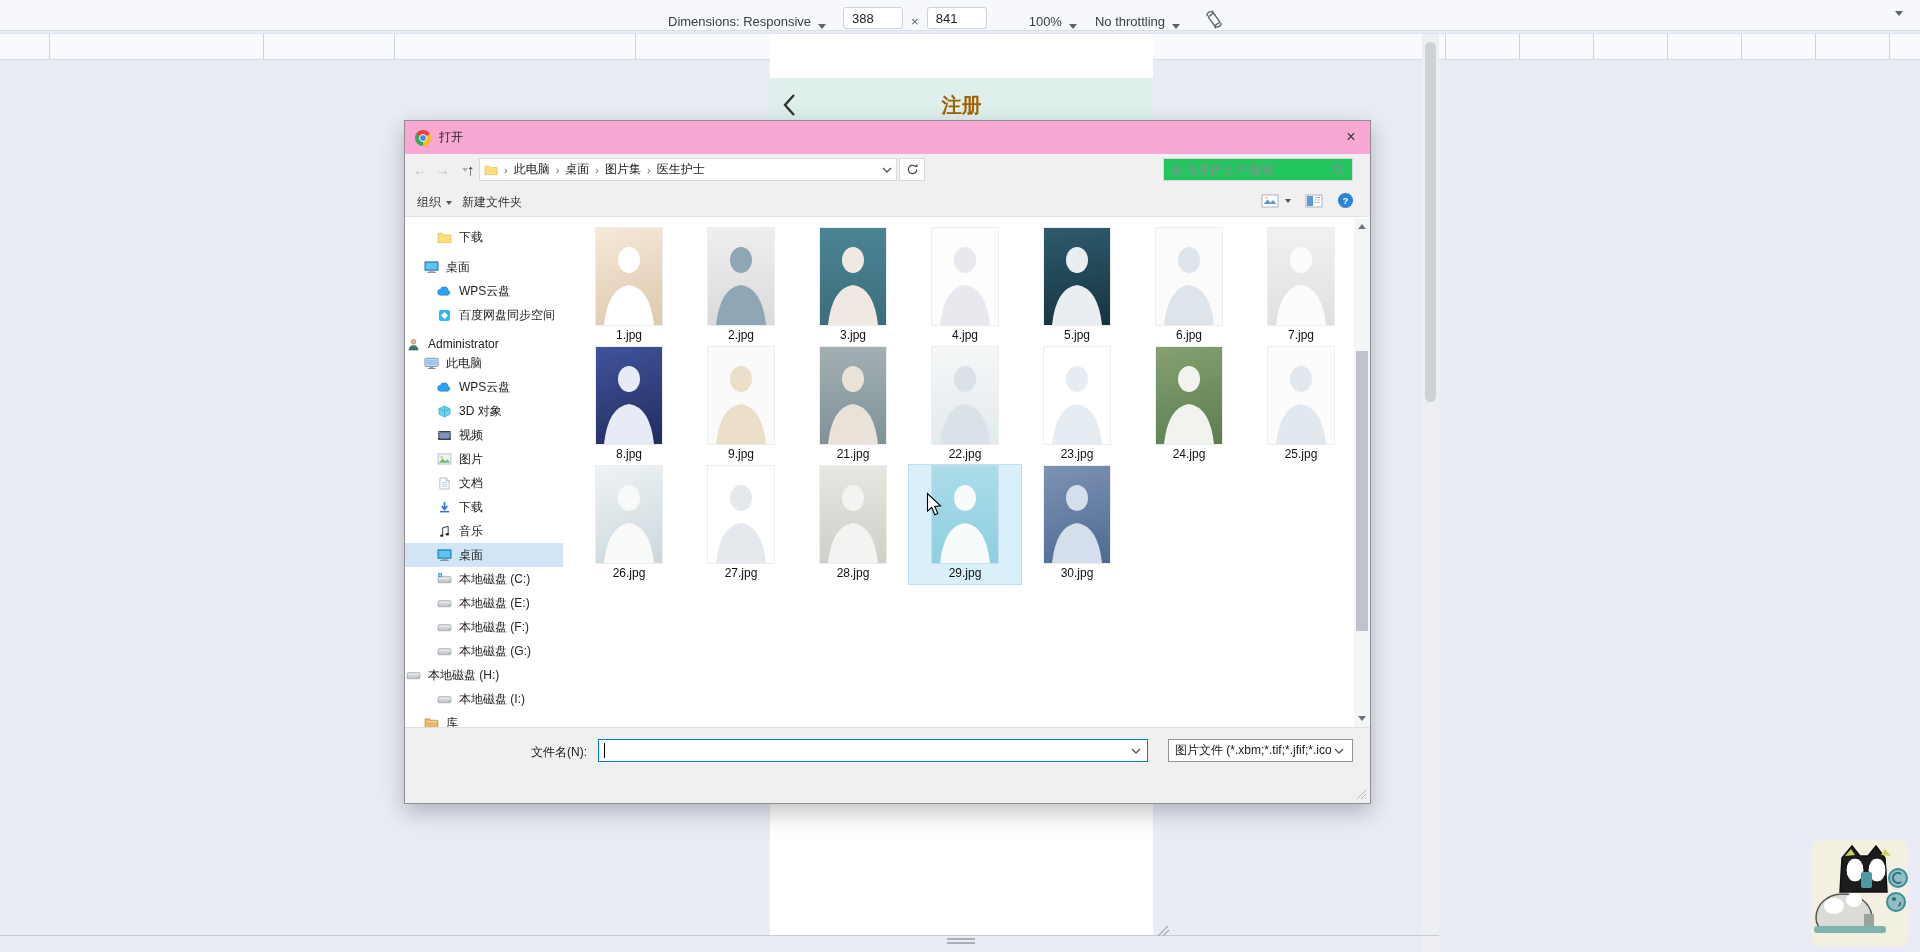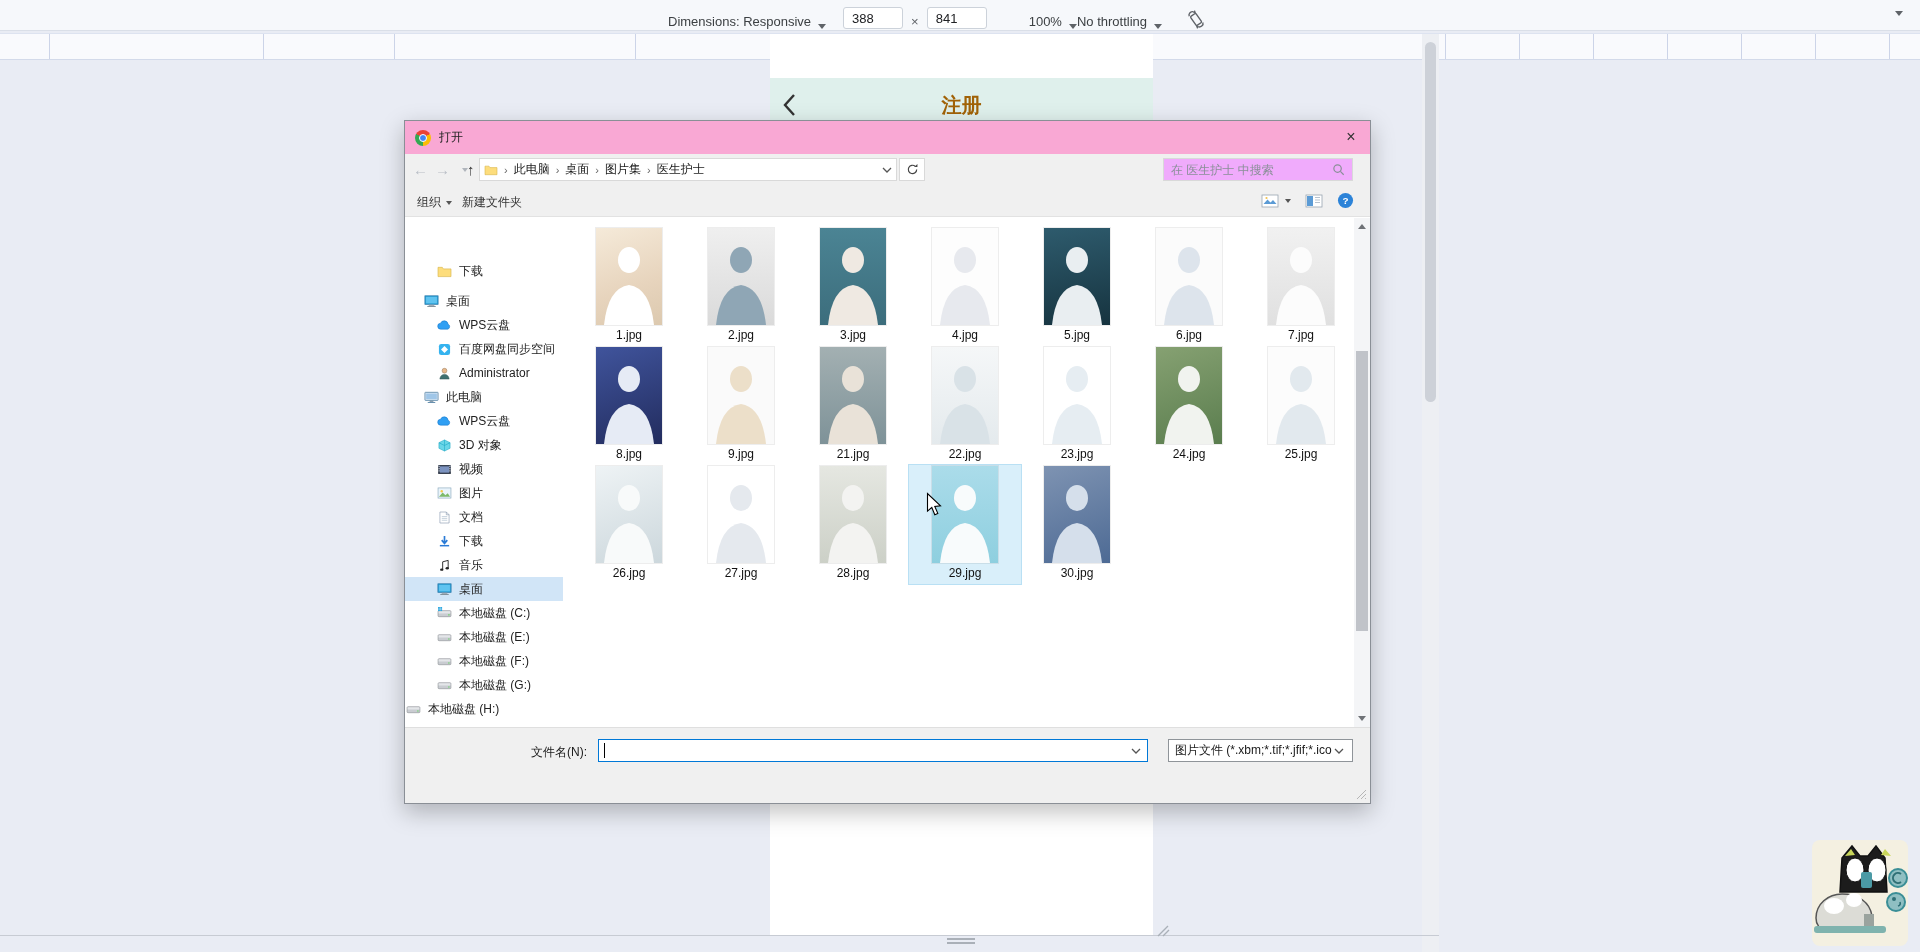--- a/index.html
+++ b/index.html
@@ -28,30 +28,30 @@
   .dlg-title{position:absolute;left:0;top:0;width:100%;height:33px;background:#f9a8d4;display:flex;align-items:center;}
   .chrome-icon{width:16px;height:16px;border-radius:50%;background:conic-gradient(from -60deg,#ea4335 0 120deg,#fbbc05 0 240deg,#34a853 0 360deg);position:relative;margin:0 8px 0 10px;}
   .chrome-icon::after{content:"";position:absolute;inset:4px;border-radius:50%;background:#4285f4;border:1.5px solid #fff;}
   .dlg-close{position:absolute;right:0;top:0;width:38px;height:32px;display:flex;align-items:center;justify-content:center;font-size:16px;color:#333;cursor:pointer;}
   .dlg-address{position:absolute;left:0;top:33px;width:100%;height:32px;background:#f0f0f0;}
   .nav-arrow{position:absolute;top:7px;font-size:15px;line-height:18px;}
   .crumb-box{position:absolute;left:74px;top:4px;width:418px;height:23px;background:#fff;border:1px solid #d9d9d9;display:flex;align-items:center;padding:0 4px;box-sizing:border-box;}
   .crumb-sep{color:#666;margin:0 6px;font-size:11px;}
   .crumb{color:#1a1a1a;white-space:nowrap;}
   .refresh-box{position:absolute;left:494px;top:4px;width:26px;height:23px;background:#fff;border:1px solid #d9d9d9;box-sizing:border-box;display:flex;align-items:center;justify-content:center;}
-  .search-box{position:absolute;left:758px;top:4px;width:190px;height:23px;background:#f0abfc;border:1px solid #d9d9d9;box-sizing:border-box;display:flex;align-items:center;}
+  .search-box{position:absolute;left:758px;top:4px;width:190px;height:23px;background:#22c55e;border:1px solid #d9d9d9;box-sizing:border-box;display:flex;align-items:center;}
   .search-box input{border:0;outline:none;flex:1;font-size:12px;color:#444;padding:0 4px 0 7px;font-family:inherit;background:transparent;}
   .search-box input::placeholder{color:#8a8f98;opacity:1;}
   .dlg-toolbar{position:absolute;left:0;top:65px;width:100%;height:31px;background:#f0f0f0;border-bottom:1px solid #e2e2e2;box-sizing:border-box;}
   .tb-item{position:absolute;top:8px;color:#333;}
   .tb-caret{width:0;height:0;border-left:3.5px solid transparent;border-right:3.5px solid transparent;border-top:4px solid #555;display:inline-block;margin-left:5px;vertical-align:middle;}
   .tb-icons{position:absolute;right:16px;top:6px;display:flex;align-items:center;gap:14px;}
   .dlg-body{position:absolute;left:0;top:97px;width:100%;height:509px;background:#fff;overflow:hidden;}
   
-  .sidebar{position:absolute;left:0;top:0;width:158px;height:509px;overflow:hidden;padding-top:7px;box-sizing:border-box;margin-top:34px;}
+  .sidebar{position:absolute;left:0;top:0;width:158px;height:509px;overflow:hidden;padding-top:7px;box-sizing:border-box;}
   .side-item{height:24px;display:flex;align-items:center;white-space:nowrap;overflow:hidden;width:142px;cursor:default;}
   .side-item .ic{width:17px;margin-right:6px;display:inline-flex;justify-content:center;flex:none;}
   .side-item.selected{background:#d1e5f7;}
   .side-item.group-start{margin-top:6px;}
   .side-scrollbar{position:absolute;right:0;top:0;width:16px;height:509px;background:#f4f5f7;}
   .ss-arrow{position:absolute;left:4px;width:0;height:0;border-left:4px solid transparent;border-right:4px solid transparent;}
   .ss-up{top:6px;border-bottom:5px solid #6f7277;}
   .ss-down{bottom:6px;border-top:5px solid #6f7277;}
   .ss-thumb{position:absolute;left:2px;top:133px;width:12px;height:280px;background:#c0c3c9;}
   
@@ -83,21 +83,21 @@
 
   <div class="devtools-bar">
     <div class="devtools-controls">
       <span>Dimensions: Responsive</span>
       <span class="dt-caret"></span>
       <input class="dt-input" style="margin-left: 17px;" value="388">
       <span class="dt-x">×</span>
       <input class="dt-input" value="841" style="">
       <span style="margin-left:42px;">100%</span>
       <span class="dt-caret"></span>
-      <span style="">No throttling</span>
+      <span style="margin-left:18px;">No throttling</span>
       <span class="dt-caret"></span>
       <span style="margin-left:24px;display:inline-flex;">
         <svg width="20" height="19" viewBox="0 0 20 19">
             <g stroke="#5f6368" stroke-width="1.4" fill="none">
               <rect x="6.8" y="4" width="6.6" height="11" rx="1.2" transform="rotate(-35 10 9.5)"></rect>
               <path d="M3.2 6.2C2.2 3.4 4.8 1.3 7.6 1.7"></path>
               <path d="M16.8 12.4c1 2.8-1.6 4.9-4.4 4.5"></path>
             </g>
             <path d="M8.9 0 7 2.8l3.1.5z" fill="#5f6368"></path>
             <path d="M11.1 19l1.9-2.8-3.1-.5z" fill="#5f6368"></path>
@@ -246,21 +246,21 @@
           </div>
           <div class="side-item" style="padding-left: 31px;">
             <span class="ic">
               <svg width="13" height="13" viewBox="0 0 14 14">
                 <rect x="1" y="1" width="12" height="12" rx="2.5" fill="#35b3ef"></rect>
                 <path d="M7 3.2 10.8 7 7 10.8 3.2 7z" fill="#fff"></path>
               </svg>
             </span>
             <span>百度网盘同步空间</span>
           </div>
-          <div class="side-item" style="padding-left: 31px;">
+          <div class="side-item" style=" align-items: flex-end;">
             <span class="ic">
               <svg width="13" height="13" viewBox="0 0 14 14">
                 <circle cx="7" cy="4" r="2.6" fill="#e8b88a" stroke="#8a6b4a" stroke-width=".5"></circle>
                 <path d="M2 13c.4-3.4 2.2-5 5-5s4.6 1.6 5 5z" fill="#3f7070" stroke="#2c5252" stroke-width=".5"></path>
               </svg>
             </span>
             <span>Administrator</span>
           </div>
           <div class="side-item" style="padding-left: 18px;">
             <span class="ic">

